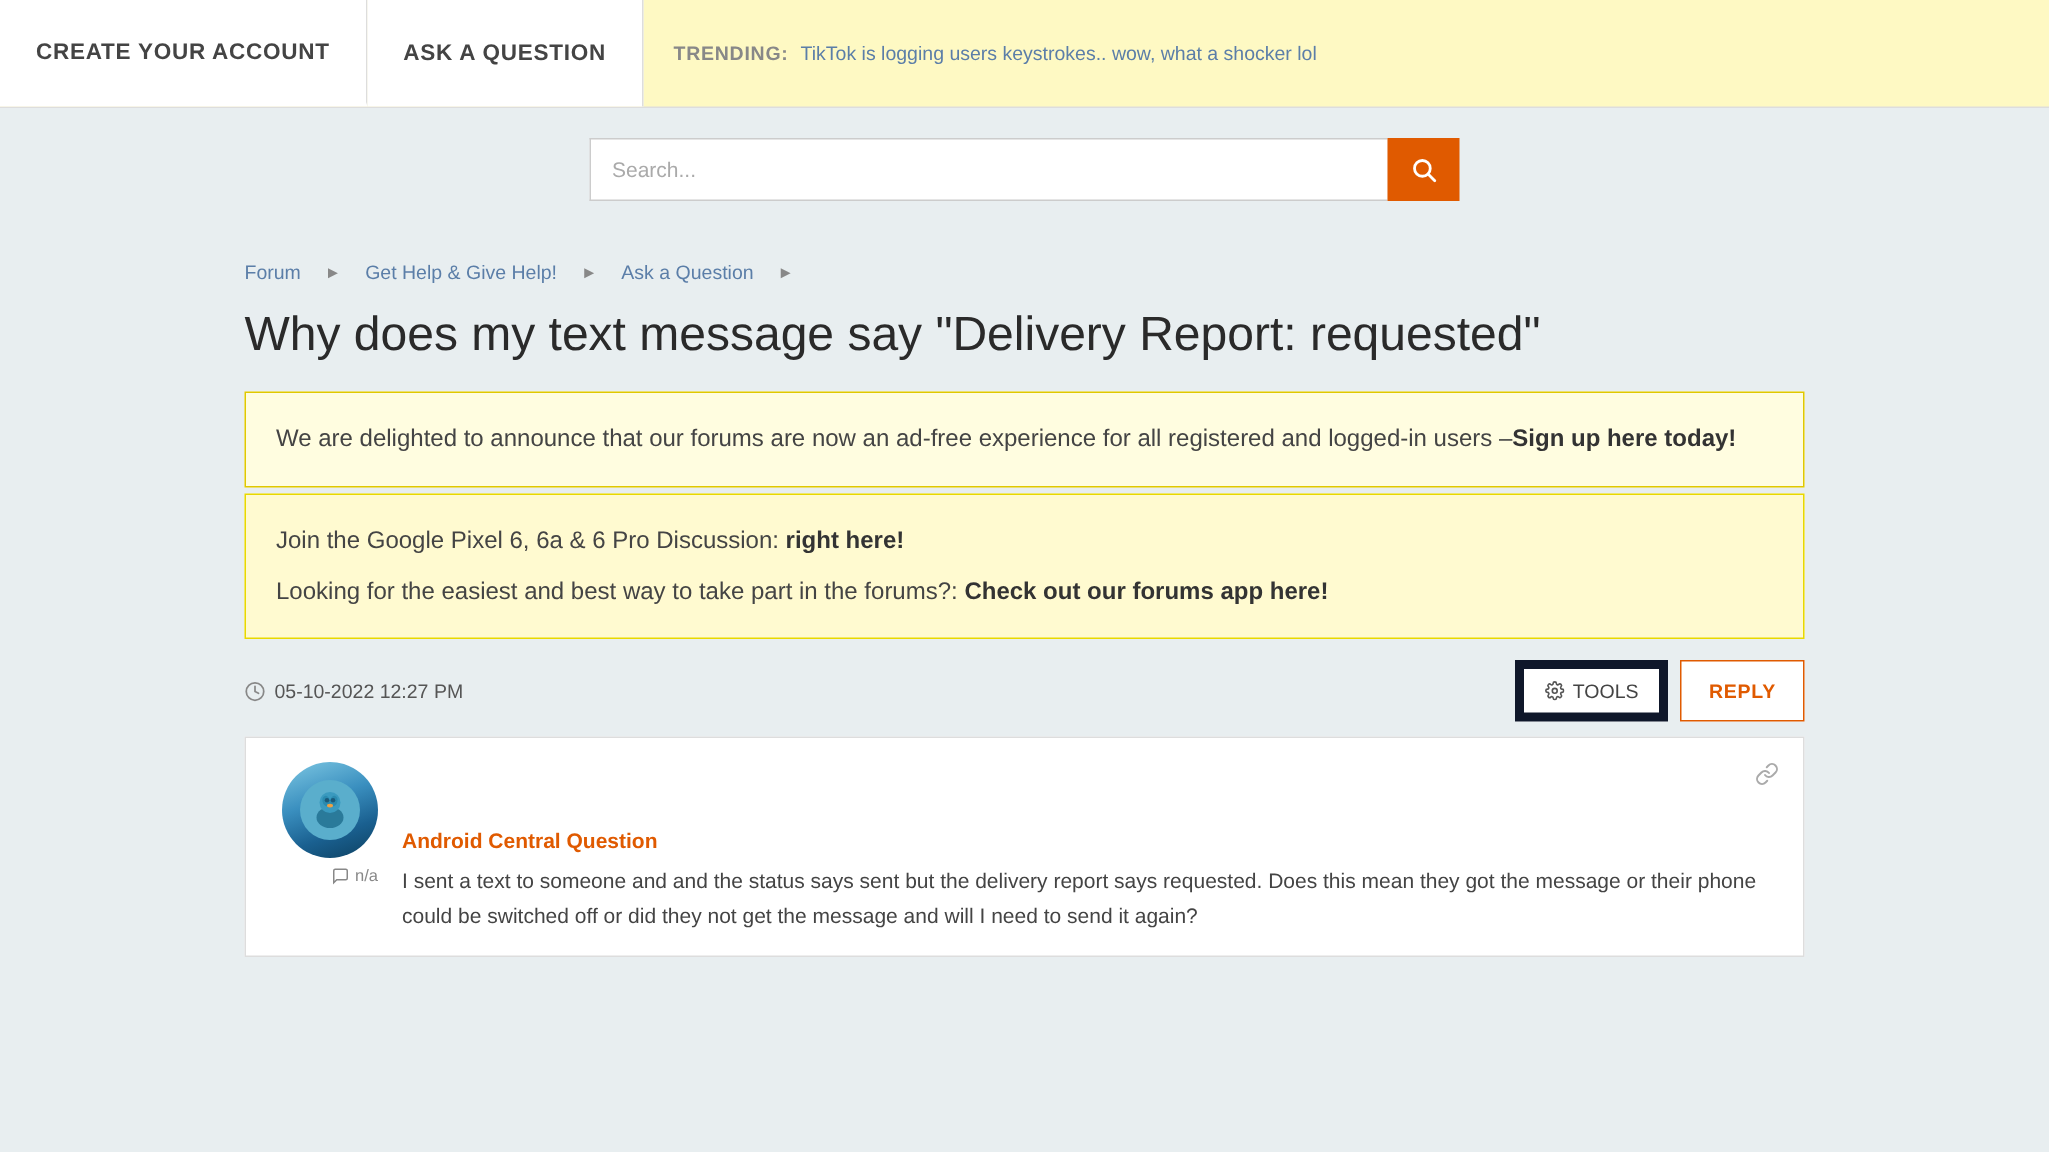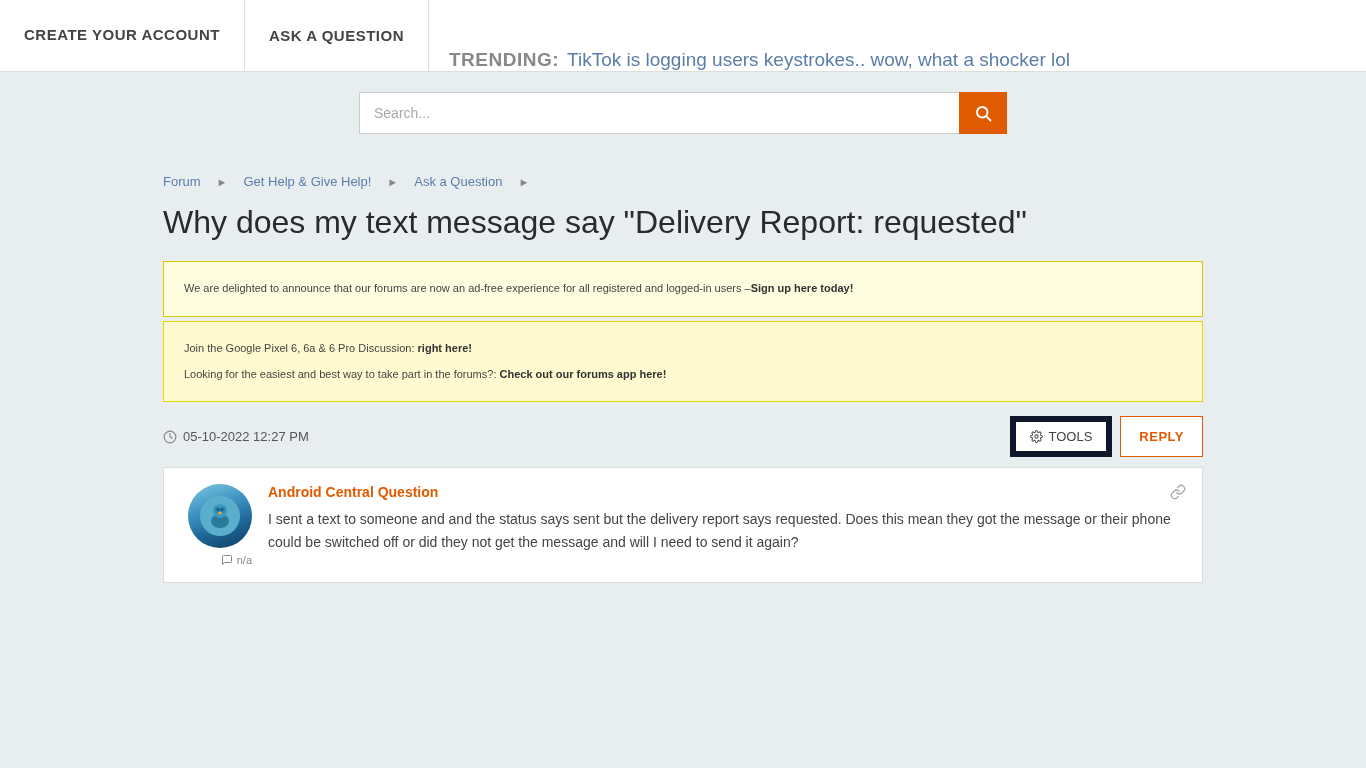--- a/index.html
+++ b/index.html
@@ -5,21 +5,21 @@
     * { margin: 0; padding: 0; box-sizing: border-box; }
     body {
       font-family: Arial, sans-serif;
       background-color: #e8eef0;
       font-size: 14px;
       color: #333;
     }
 
     
     .top-nav {
-      background: #ffffff;
+      background: #fef9c3;
       border-bottom: 1px solid #ddd;
       display: flex;
       align-items: stretch;
       height: 72px;
     }
     .nav-create-account {
       background: #fff;
       border-right: 1px solid #ddd;
       padding: 0 24px;
       display: flex;
@@ -40,24 +40,24 @@
       align-items: center;
       font-size: 15px;
       font-weight: 700;
       color: #444;
       text-transform: uppercase;
       letter-spacing: 0.5px;
       cursor: pointer;
     }
     .nav-trending {
       display: flex;
-      align-items: flex-end;
-      padding: 0 20px;
+      align-items: center;
+      padding: 17px 20px;
       flex: 1;
-      font-size: 19px;
+      font-size: 13px;
     }
     .nav-trending-label {
       font-weight: 700;
       color: #888;
       margin-right: 8px;
       text-transform: uppercase;
       letter-spacing: 0.5px;
     }
     .nav-trending-link {
       color: #5b7ea8;
@@ -67,21 +67,21 @@
 
     
     .search-container {
       display: flex;
       justify-content: center;
       padding: 20px 0 24px;
       background: #e8eef0;
     }
     .search-wrapper {
       display: flex;
-      width: 648px;
+      width: 580px;
     }
     .search-input {
       flex: 1;
       height: 42px;
       border: 1px solid #ccc;
       border-right: none;
       padding: 0 14px;
       font-size: 14px;
       color: #666;
       outline: none;
@@ -134,21 +134,21 @@
       margin-bottom: 20px;
       line-height: 1.2;
     }
 
     
     .notice-box {
       border: 1px solid #e0c800;
       background: #fffde0;
       padding: 18px 20px;
       margin-bottom: 4px;
-      font-size: 11px;
+      font-size: 16px;
       color: #444;
       line-height: 1.6;
     }
     .notice-box-yellow2 {
       background: #fffad0;
       border: 1px solid #e8d800;
       margin-bottom: 0;
     }
     .notice-sign-up {
       font-weight: 700;
@@ -231,20 +231,21 @@
     }
     .post-body {
       flex: 1;
     }
     .post-author {
       color: #e05a00;
       font-weight: 700;
       font-size: 14px;
       margin-bottom: 8px;
       cursor: pointer;
+      margin-top: 44px;
     }
     .post-text {
       font-size: 14px;
       color: #444;
       line-height: 1.6;
     }
     .post-body-wrapper {
       position: relative;
     }
 

